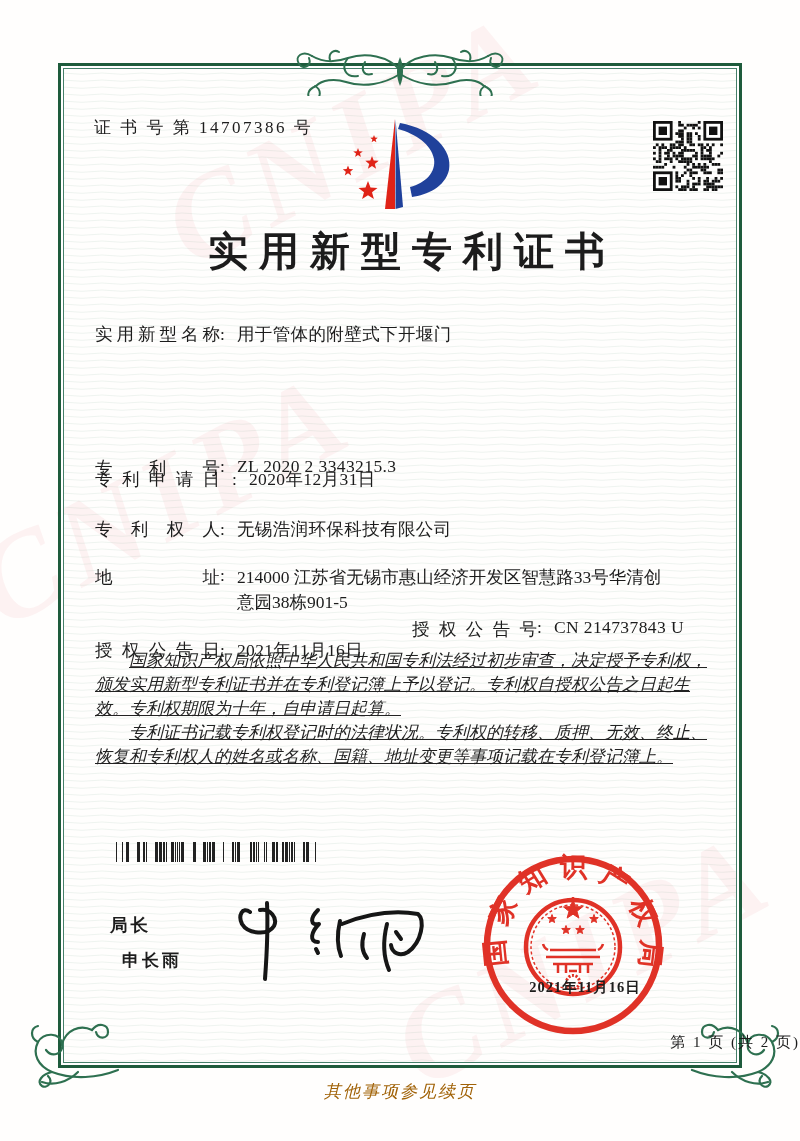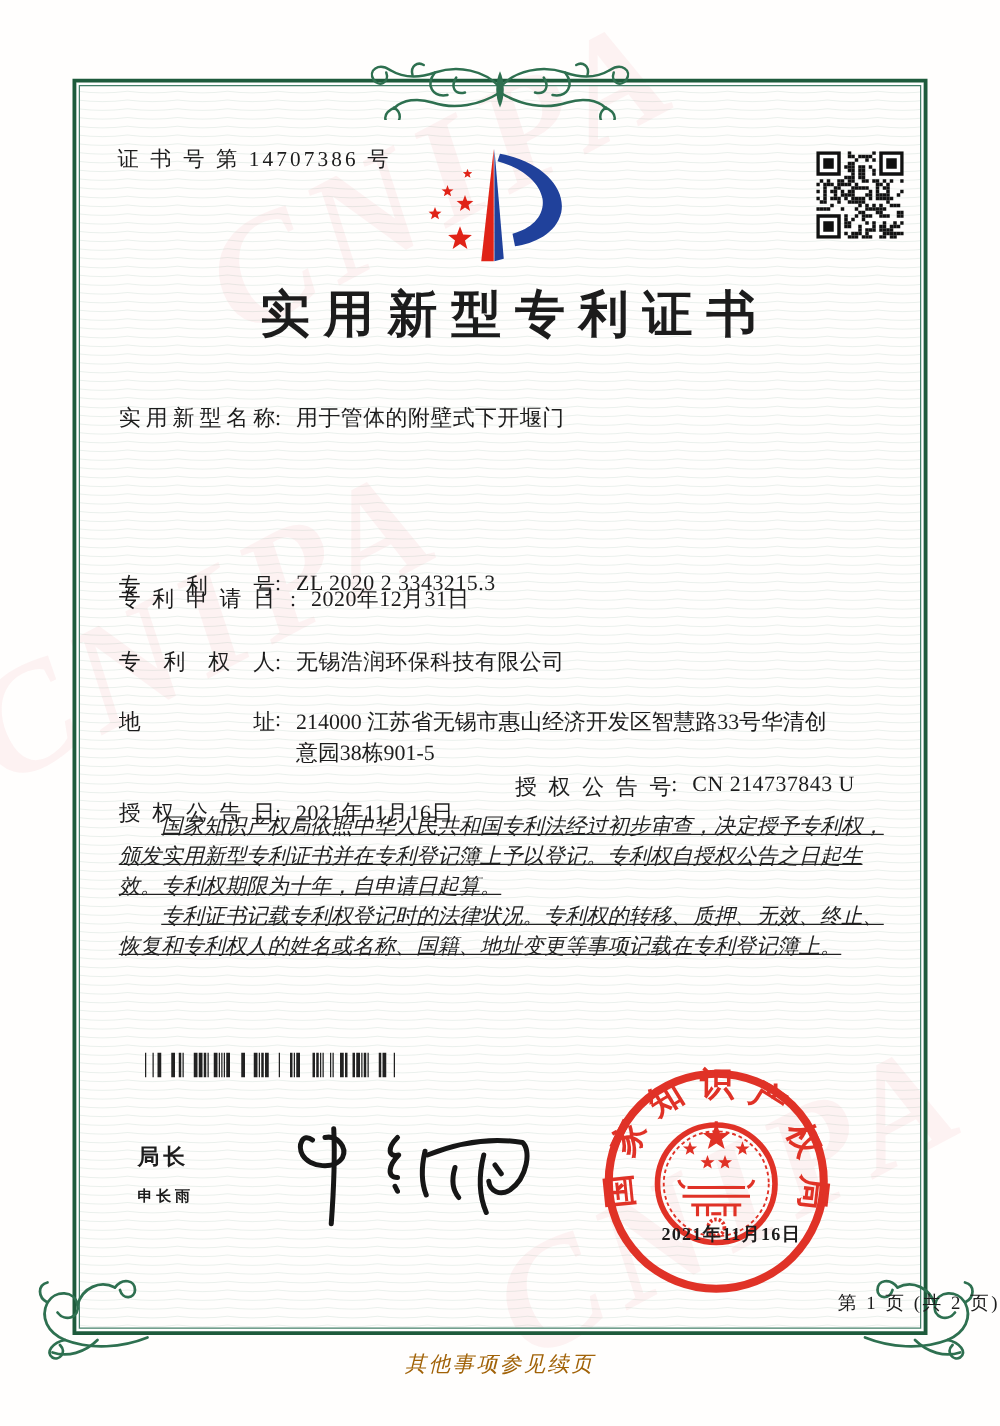--- a/index.html
+++ b/index.html
@@ -33,22 +33,22 @@
   .row2{position:absolute;left:412px;font-size:17.5px;white-space:nowrap;}
   
   .legal{position:absolute;left:95px;top:649px;width:614px;font-size:17px;line-height:24px;
          font-style:italic;color:#222;}
   .legal p{margin:0;text-indent:2em;text-decoration:underline;}
   
   .barcode{position:absolute;left:103px;top:842px;}
   
   .signer-title{position:absolute;left:110px;top:913px;font-family:"Liberation Sans","DejaVu Sans",sans-serif;
          font-size:17.5px;font-weight:600;letter-spacing:3px;}
-  .signer-name{position:absolute;left:110px;top:949px;font-family:"Liberation Sans","DejaVu Sans",sans-serif;
-         font-size:12px;font-weight:600;letter-spacing:3px;}
+  .signer-name{position:absolute;left:122px;top:949px;font-family:"Liberation Sans","DejaVu Sans",sans-serif;
+         font-size:17px;font-weight:600;letter-spacing:3px;}
   .signature{position:absolute;left:232px;top:890px;}
   
   .seal{position:absolute;left:478px;top:850px;opacity:0.95;}
   
   .pageinfo{position:absolute;left:0;top:1033px;width:100%;text-align:right;
             font-size:15px;letter-spacing:2px;}
   .note{position:absolute;left:0;top:1080px;width:100%;text-align:center;
         font-size:17px;font-style:italic;letter-spacing:2px;color:#a16207;}
 </style>
 </head>

